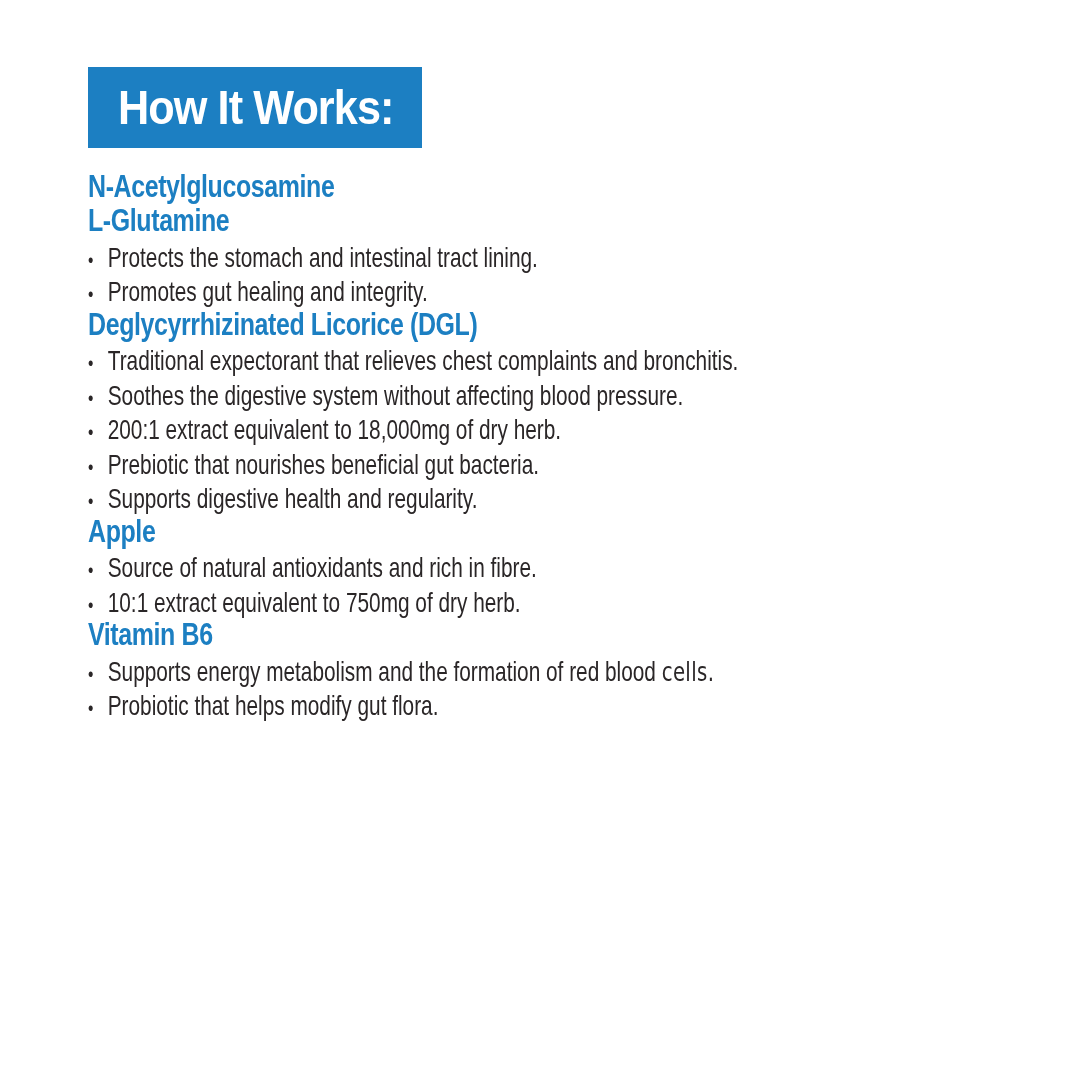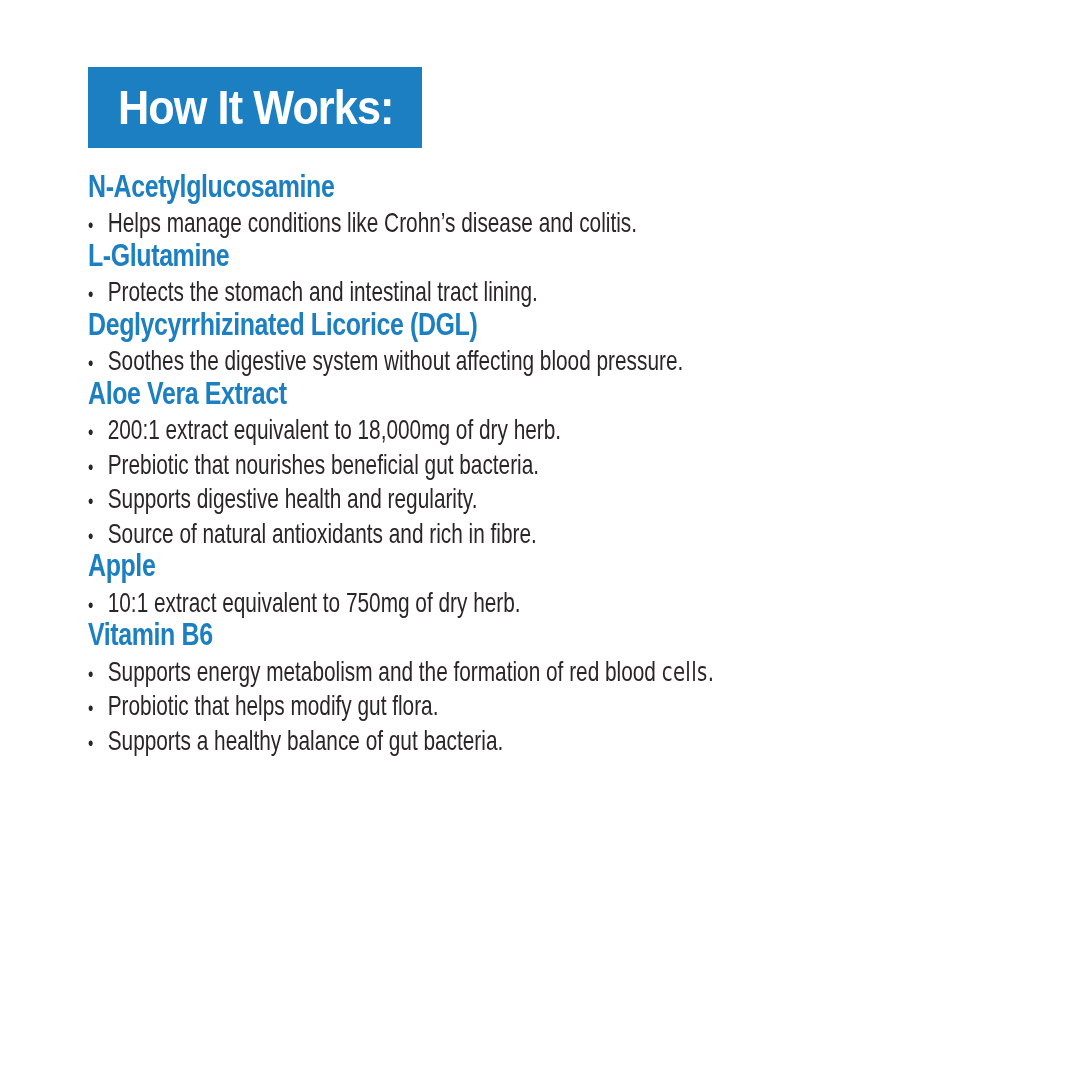--- a/index.html
+++ b/index.html
@@ -73,61 +73,58 @@
 
 <div class="page" style="--blue: #1c7fc2; --body-text: #2a2627; background: rgb(255, 255, 255);">
   <div class="banner">
     <span class="banner-text">How It Works:</span>
   </div>
   <div class="content">
       <div class="row">
         <span class="tx heading">N-Acetylglucosamine</span>
       </div>
       <div class="row">
-        <span class="tx bullettx"><span class="marker">•</span><span>Helps manage conditions like Crohn’s disease and colitis.</span></span>
-      </div>
-      <div class="row">
         <span class="tx heading">L-Glutamine</span>
       </div>
       <div class="row">
         <span class="tx bullettx"><span class="marker">•</span><span>Protects the stomach and intestinal tract lining.</span></span>
       </div>
       <div class="row">
+        <span class="tx bullettx"><span class="marker">•</span><span>Promotes gut healing and integrity.</span></span>
+      </div>
+      <div class="row">
         <span class="tx heading">Deglycyrrhizinated Licorice (DGL)</span>
       </div>
       <div class="row">
-        <span class="tx bullettx"><span class="marker">•</span><span>Soothes the digestive system without affecting blood pressure.</span></span>
+        <span class="tx bullettx"><span class="marker">•</span><span>Traditional expectorant that relieves chest complaints and bronchitis.</span></span>
       </div>
       <div class="row">
-        <span class="tx heading">Aloe Vera Extract</span>
+        <span class="tx bullettx"><span class="marker">•</span><span>Soothes the digestive system without affecting blood pressure.</span></span>
       </div>
       <div class="row">
         <span class="tx bullettx"><span class="marker">•</span><span>200:1 extract equivalent to 18,000mg of dry herb.</span></span>
       </div>
       <div class="row">
         <span class="tx bullettx"><span class="marker">•</span><span>Prebiotic that nourishes beneficial gut bacteria.</span></span>
       </div>
       <div class="row">
         <span class="tx bullettx"><span class="marker">•</span><span>Supports digestive health and regularity.</span></span>
       </div>
       <div class="row">
-        <span class="tx bullettx"><span class="marker">•</span><span>Source of natural antioxidants and rich in fibre.</span></span>
+        <span class="tx heading">Apple</span>
       </div>
       <div class="row">
-        <span class="tx heading">Apple</span>
+        <span class="tx bullettx"><span class="marker">•</span><span>Source of natural antioxidants and rich in fibre.</span></span>
       </div>
       <div class="row">
         <span class="tx bullettx"><span class="marker">•</span><span>10:1 extract equivalent to 750mg of dry herb.</span></span>
       </div>
       <div class="row">
         <span class="tx heading">Vitamin B6</span>
       </div>
       <div class="row">
         <span class="tx bullettx"><span class="marker">•</span><span>Supports energy metabolism and the formation of red blood </span><span class="alt">cells.</span></span>
       </div>
       <div class="row">
         <span class="tx bullettx"><span class="marker">•</span><span>Probiotic that helps modify gut flora.</span></span>
       </div>
-      <div class="row">
-        <span class="tx bullettx"><span class="marker">•</span><span>Supports a healthy balance of gut bacteria.</span></span>
-      </div>
     </div>
 </div>
 
 </body></html>

